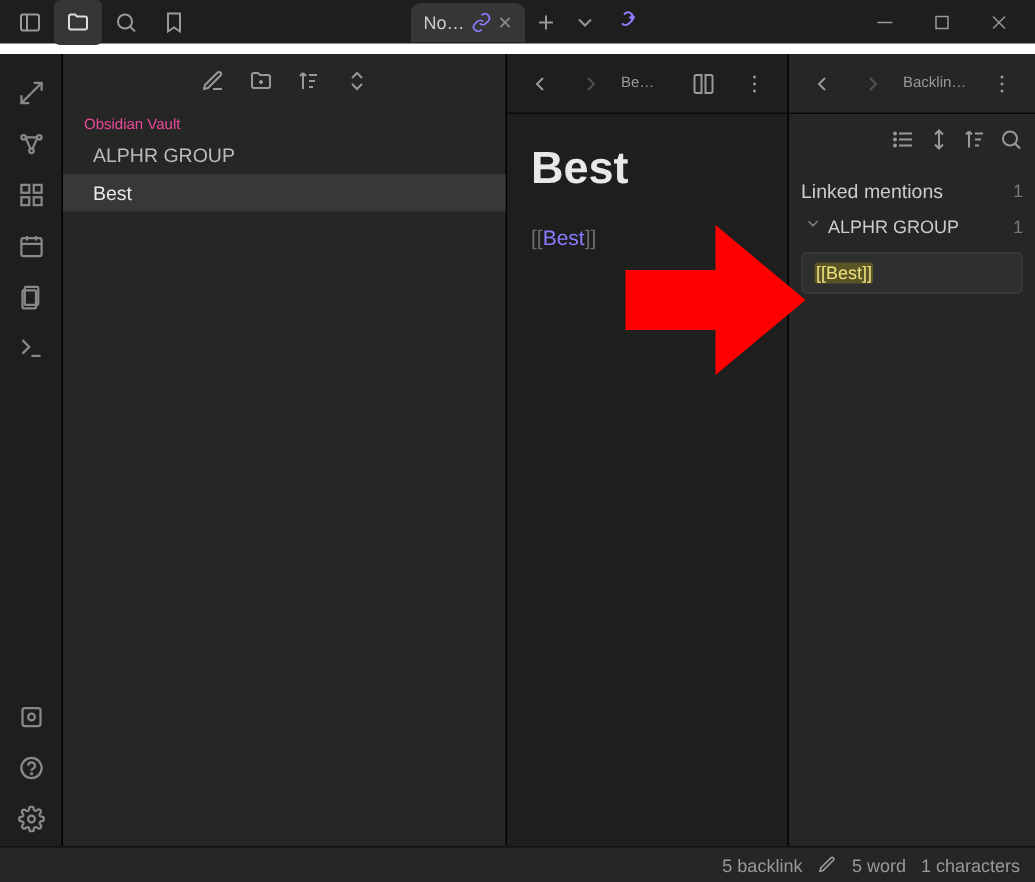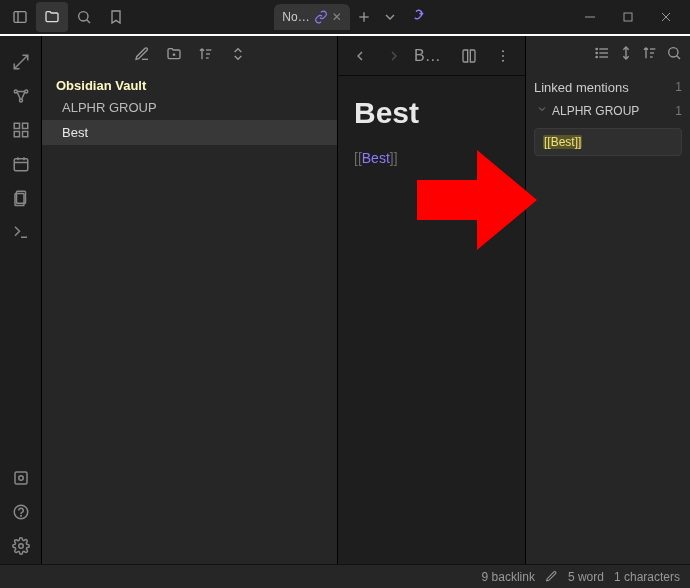--- a/index.html
+++ b/index.html
@@ -10,21 +10,21 @@
     color: #dcddde;
     overflow: hidden;
     position: relative;
     font-size: 13px;
   }
   .titlebar {
     height: 36px;
     display: flex;
     align-items: center;
     background: #1e1e1e;
-    border-bottom: 2px solid #ffffff;
+    border-bottom: 7px solid #ffffff;
   }
   .titlebar .left-icons { display: flex; align-items: center; padding-left: 4px; }
   .tb-icon {
     width: 32px; height: 30px;
     display: flex; align-items: center; justify-content: center;
     color: #999;
   }
   .tb-icon.active { background: #363636; border-radius: 4px; color: #ddd;}
   .tb-icon svg { width: 16px; height: 16px; }
   .tabs-center {
@@ -71,23 +71,23 @@
     display: flex; flex-direction: column;
   }
   .explorer-toolbar {
     height: 36px;
     display:flex; align-items:center; justify-content:center; gap: 12px;
     color:#999;
   }
   .explorer-toolbar .et-icon { width:20px;height:20px;display:flex;align-items:center;justify-content:center;}
   .vault-title {
     padding: 6px 14px 2px 14px;
-    font-weight: 700;
-    font-size: 13px;
-    color: #fef9c3;
+    font-weight: 400;
+    font-size: 10px;
+    color: #ec4899;
   }
   .file-item {
     padding: 5px 14px 5px 20px;
     font-size: 13px;
     color: #bbb;
   }
   .file-item.selected {
     background: #383838;
     color: #e8e8e8;
   }
@@ -102,21 +102,21 @@
   }
   .pane-header {
     height: 40px;
     display:flex; align-items:center;
     padding: 0 8px;
     color:#999;
     gap: 6px;
     border-bottom: 1px solid #0a0a0a;
   }
   .ph-icon { width:28px;height:28px;display:flex;align-items:center;justify-content:center;}
-  .ph-title { flex:1; font-size:16px; overflow:hidden; text-overflow:ellipsis; white-space:nowrap;}
+  .ph-title { flex:1; font-size:10px; overflow:hidden; text-overflow:ellipsis; white-space:nowrap;}
   .editor-body { padding: 20px 16px; overflow:hidden;}
   .note-title {
     font-size: 30px;
     font-weight: 700;
     color: #e8e8e8;
     margin-bottom: 20px;
   }
   .wikilink {
     font-size: 14px;
   }
@@ -405,20 +405,40 @@
     </div>
     <div class="editor-body">
       <div class="note-title">Best</div>
       <div class="wikilink">
         <span class="wl-br">[[</span><span class="wl-text">Best</span><span class="wl-br">]]</span>
       </div>
     </div>
   </div>
 
   <div class="right-pane">
+    <div class="pane-header">
+      <div class="ph-icon">
+        <svg width="16" height="16" viewBox="0 0 24 24" fill="none" stroke="currentColor" stroke-width="2">
+            <polyline points="15 18 9 12 15 6"></polyline>
+          </svg>
+      </div>
+      <div class="ph-icon" style="opacity:.4">
+        <svg width="16" height="16" viewBox="0 0 24 24" fill="none" stroke="currentColor" stroke-width="2">
+            <polyline points="9 18 15 12 9 6"></polyline>
+          </svg>
+      </div>
+      <div class="ph-title">Backlin…</div>
+      <div class="ph-icon">
+        <svg width="16" height="16" viewBox="0 0 24 24" fill="currentColor">
+            <circle cx="12" cy="5" r="1.5"></circle>
+            <circle cx="12" cy="12" r="1.5"></circle>
+            <circle cx="12" cy="19" r="1.5"></circle>
+          </svg>
+      </div>
+    </div>
     <div class="bl-toolbar">
       <span class="icon">
         <svg width="16" height="16" viewBox="0 0 24 24" fill="none" stroke="currentColor" stroke-width="2">
             <line x1="8" y1="6" x2="21" y2="6"></line>
             <line x1="8" y1="12" x2="21" y2="12"></line>
             <line x1="8" y1="18" x2="21" y2="18"></line>
             <circle cx="4" cy="6" r="1"></circle>
             <circle cx="4" cy="12" r="1"></circle>
             <circle cx="4" cy="18" r="1"></circle>
           </svg>
@@ -460,21 +480,21 @@
         <span class="bl-count">1</span>
       </div>
       <div class="bl-hit-box">
         <span class="bl-hit-mark">[[Best]]</span>
       </div>
     </div>
   </div>
 </div>
 
 <div class="statusbar">
-  <div class="sb-item">9 backlink</div>
+  <div class="sb-item">5 backlink</div>
   <div class="sb-item">
     <svg width="13" height="13" viewBox="0 0 24 24" fill="none" stroke="currentColor" stroke-width="2">
         <path d="M16.5 3.5a2.1 2.1 0 1 1 3 3L7 19l-4 1 1-4 12.5-12.5z"></path>
       </svg>
   </div>
   <div class="sb-item">5 word</div>
   <div class="sb-item">1 characters</div>
 </div>
 
 <svg class="red-arrow" width="140" height="130">

